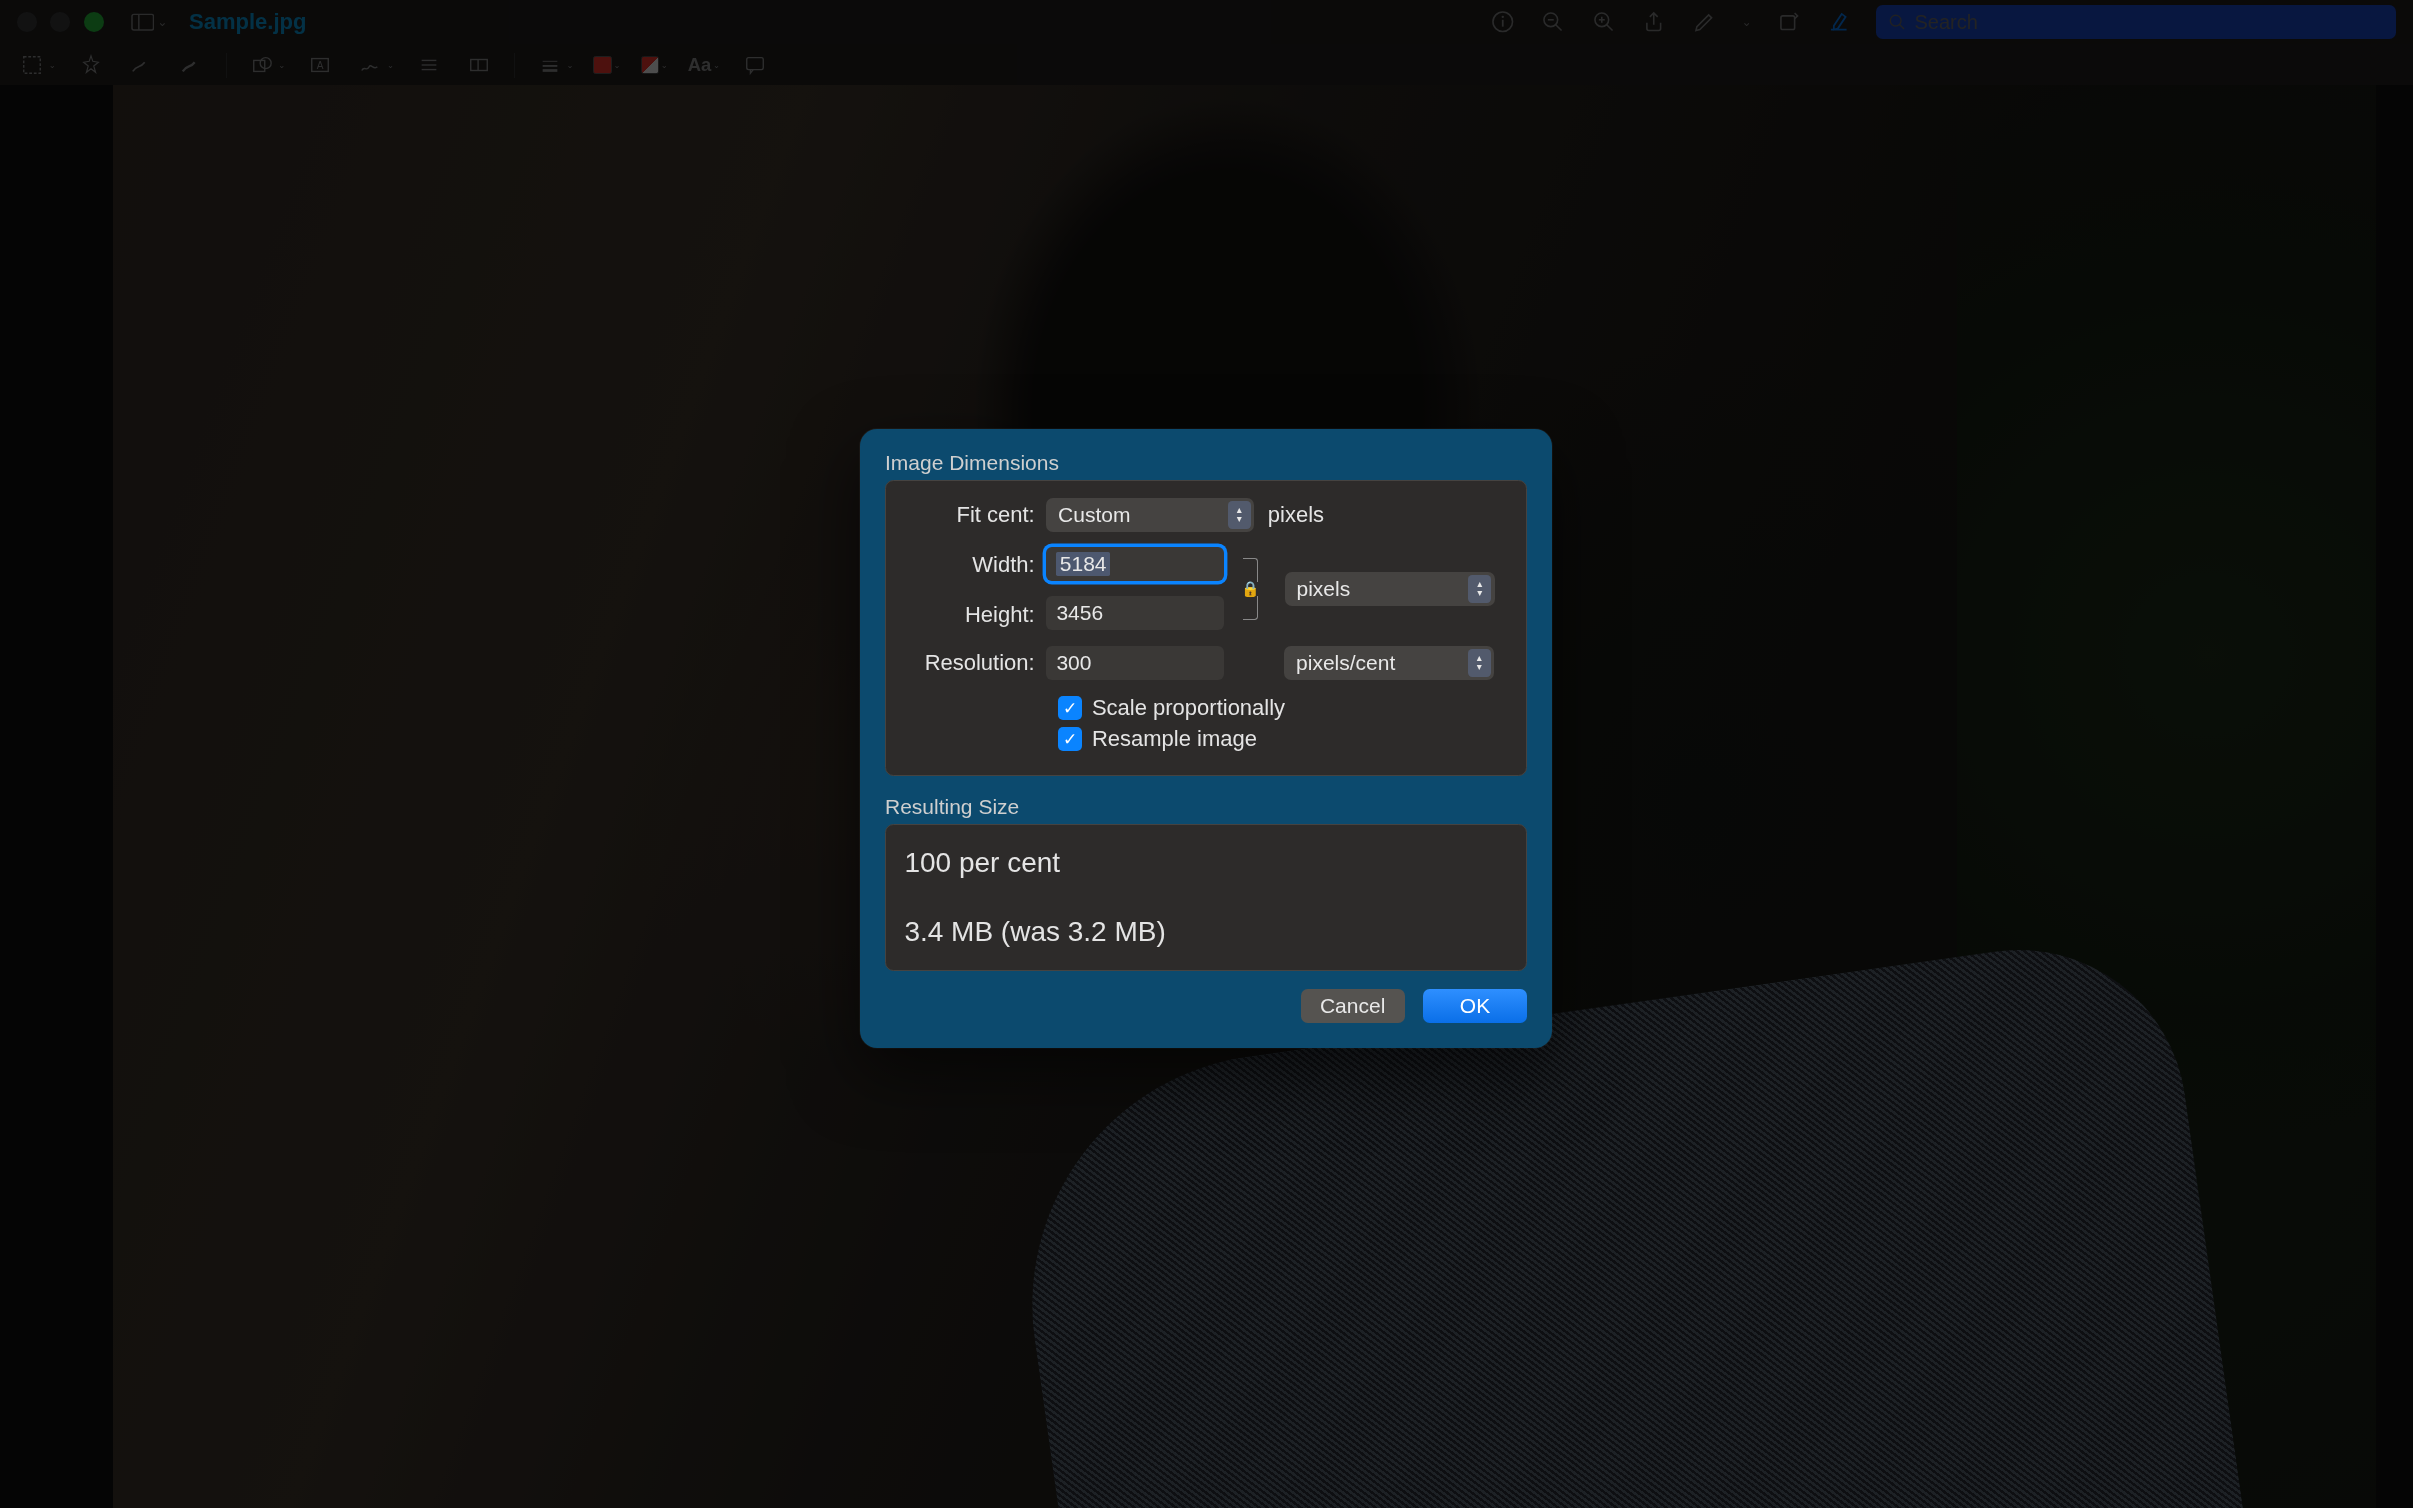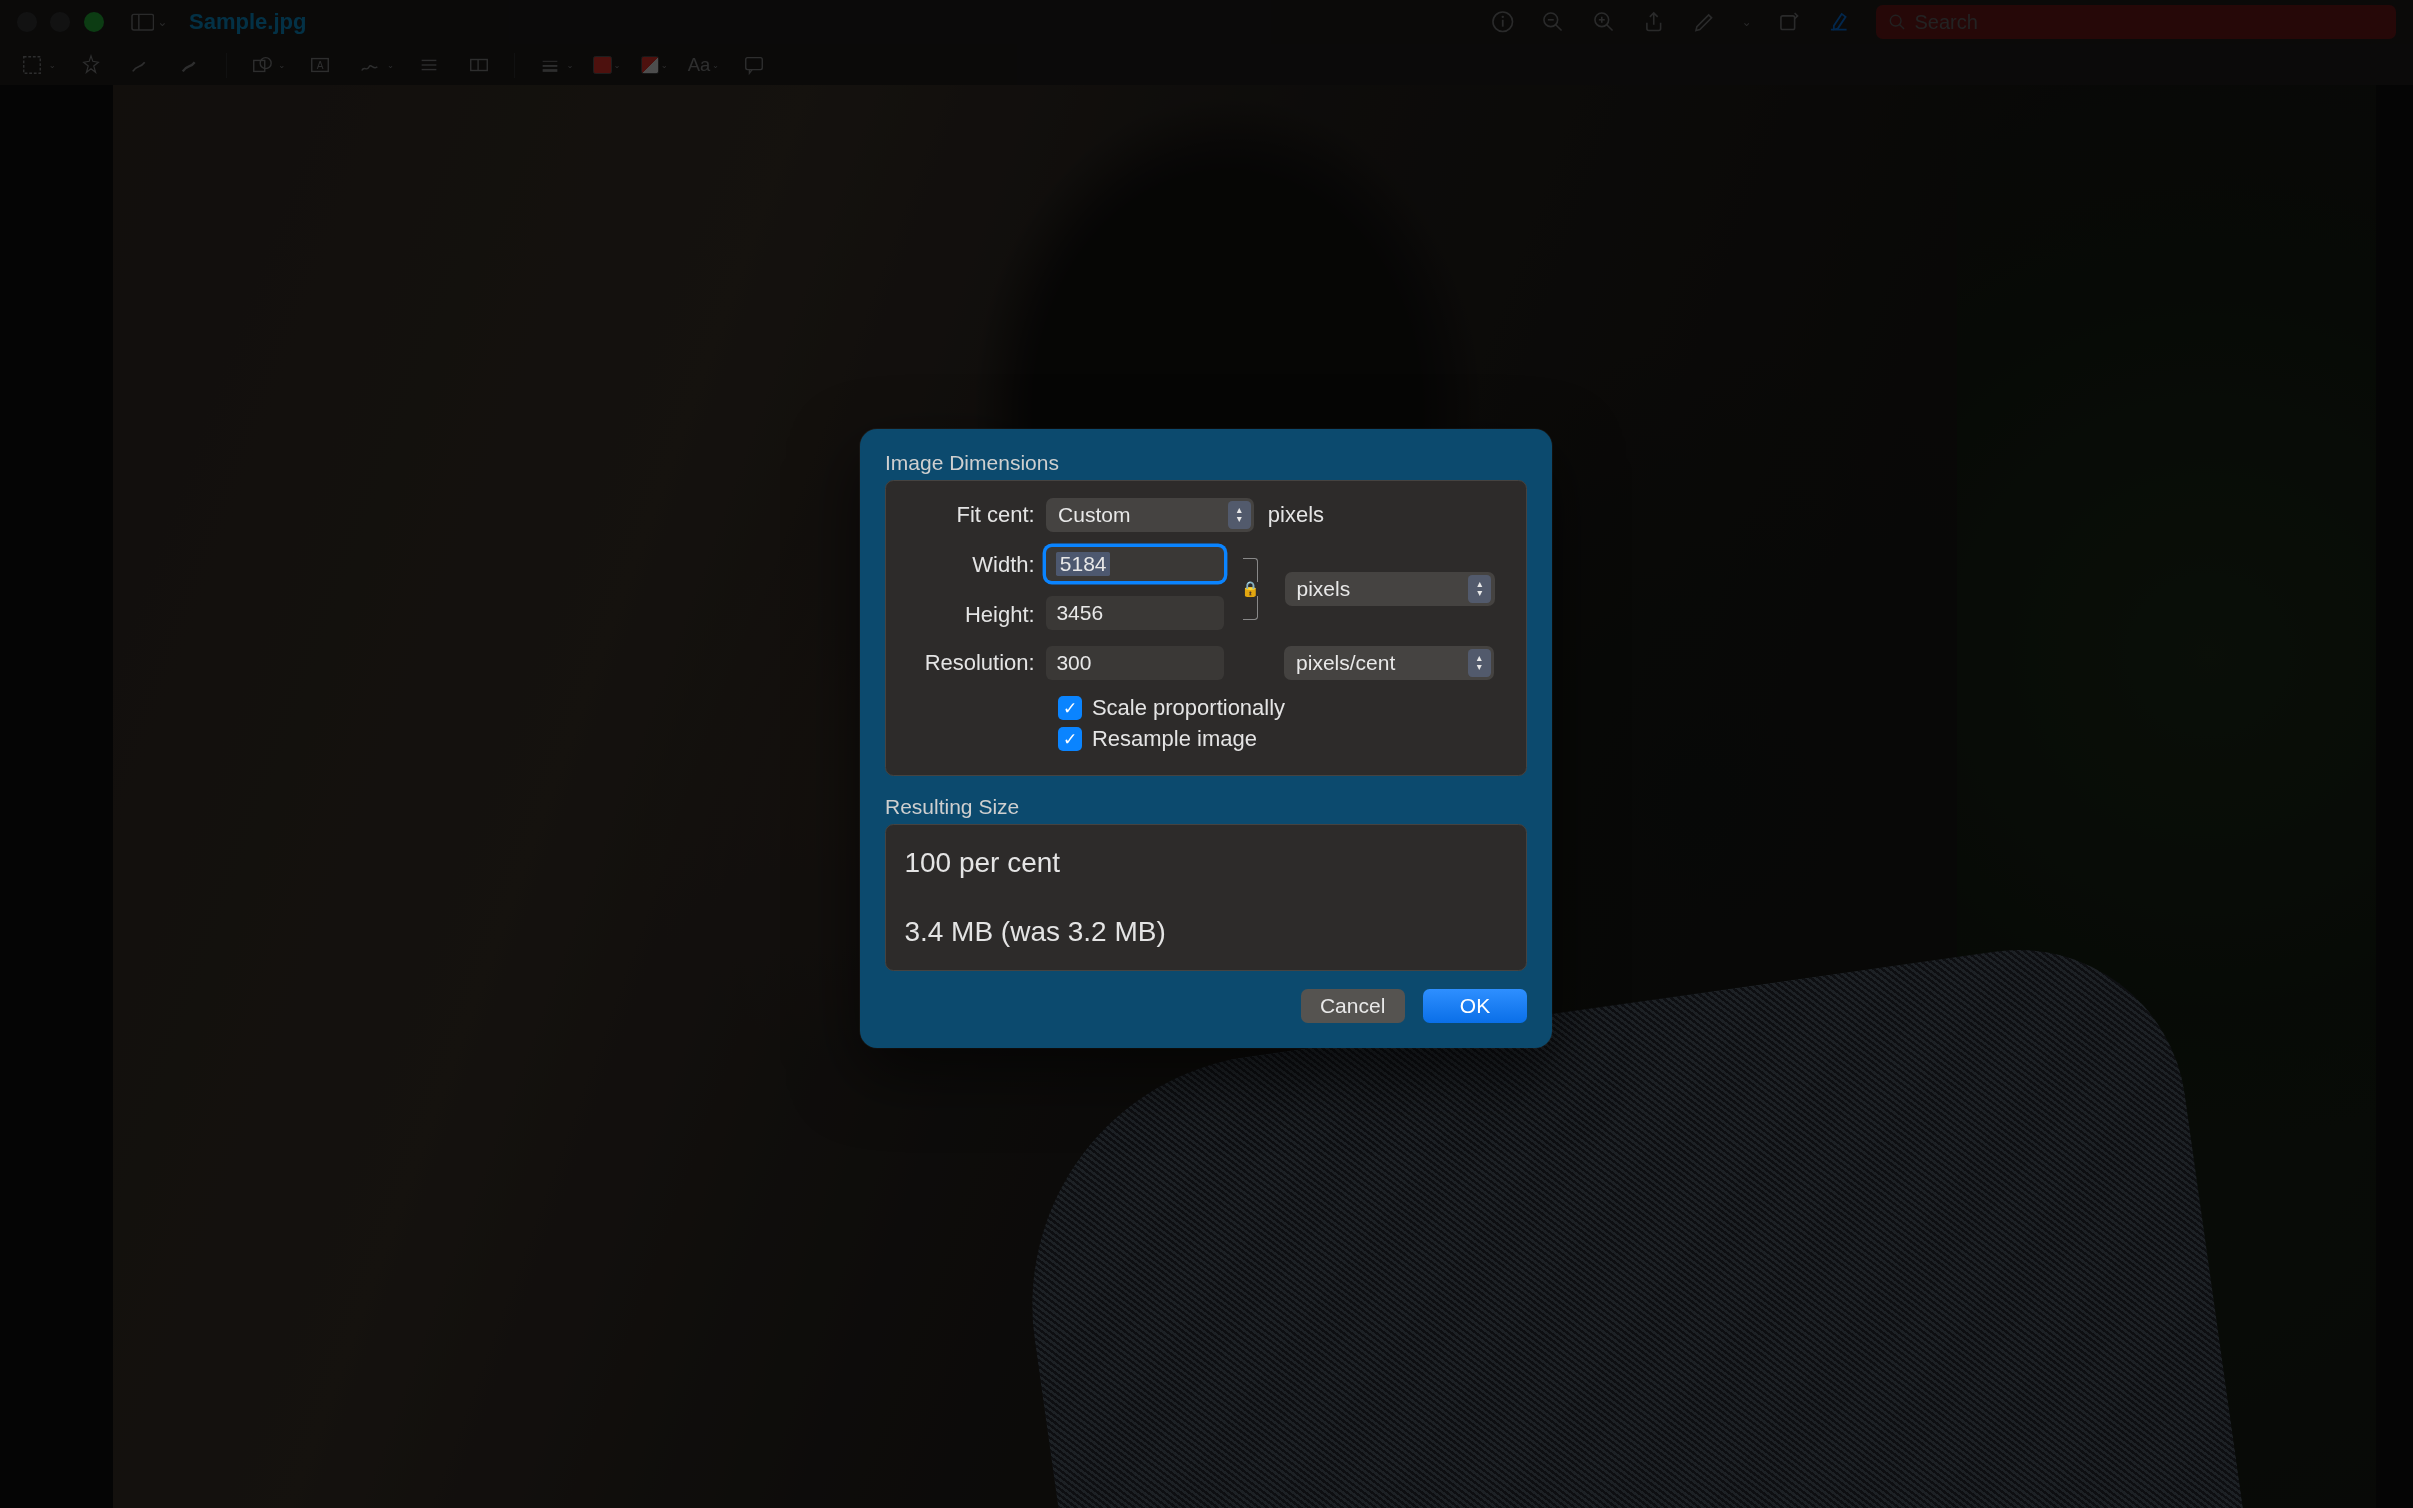--- a/index.html
+++ b/index.html
@@ -35,21 +35,21 @@
 .sidebar-toggle svg { width:23.5px; height:18.4px; }
 .chev-down { font-size: 11.7px; color:#8e8e8e; }
 
 .win-title { color:#0ea5e9; font-size:22px; font-weight:600; margin-left:8.4px; }
 
 .titlebar-right { position:absolute; right:17px; display:flex; align-items:center; gap:23.5px; }
 .tb-icon { color:#8e8e8e; display:flex; align-items:center; justify-content:center; width:27px; height:27px; }
 .tb-icon svg { width:23.5px; height:23.5px; }
 .tb-icon.blue { color:#0a84ff; }
 
-.search-box { background:#7f1d1d; border-radius:6.7px; height:34px; width:520px; display:flex; align-items:center; padding:0 11.7px; gap:8.4px; color:#6e6e6e; }
+.search-box { background:#1d4ed8; border-radius:6.7px; height:34px; width:520px; display:flex; align-items:center; padding:0 11.7px; gap:8.4px; color:#6e6e6e; }
 .search-box input { background:transparent; border:none; outline:none; color:#b8b8b8; font-size:20px; flex:1; }
 
 
 .toolbar {
   height: 42px;
   background: #252322;
   display:flex;
   align-items:center;
   padding: 0 17px;
   gap: 20px;
@@ -367,21 +367,21 @@
   </div>
   <div class="tool-drop">
     <div class="color-swatch2"></div>
     <span class="chev">⌄</span>
   </div>
   <div class="tool-drop">
     <div class="color-swatch"></div>
     <span class="chev">⌄</span>
   </div>
   <div class="tool-drop">
-    <span style="color:#9a9a9a;font-size:18.4px;">Aa</span>
+    <span style="color:#9a9a9a;font-size:18.4px;font-weight:bold;">Aa</span>
     <span class="chev">⌄</span>
   </div>
   <div class="tool-icon">
       <svg viewBox="0 0 24 24">
         <rect x="3" y="4" width="18" height="13" rx="2" fill="none" stroke="currentColor" stroke-width="1.5"></rect>
         <path d="M10 17l-3 4v-4" fill="none" stroke="currentColor" stroke-width="1.5"></path>
       </svg>
     </div>
 </div>
 

